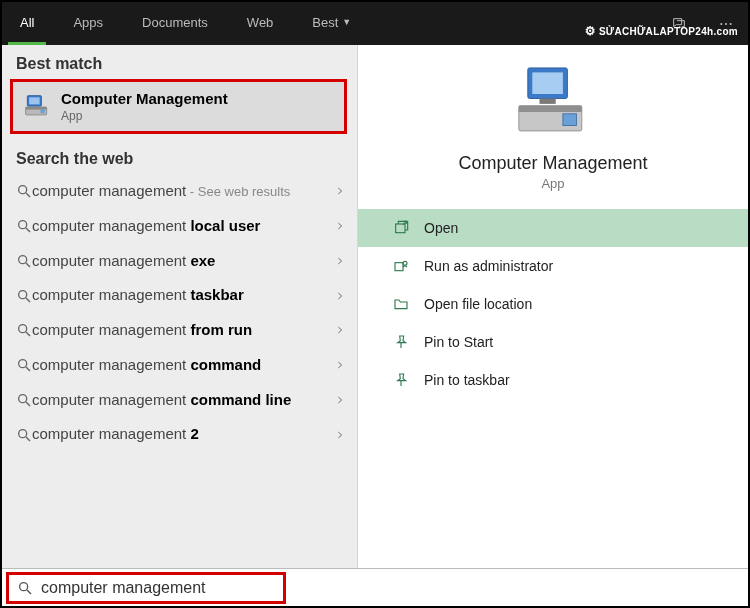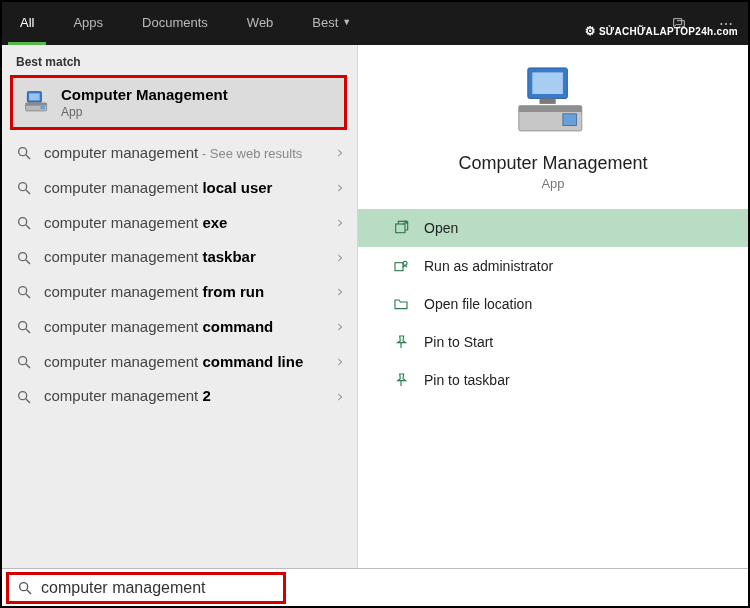--- a/index.html
+++ b/index.html
@@ -56,21 +56,21 @@
   }
   .left {
     width: 356px;
     background: #ededed;
     display:flex;
     flex-direction:column;
     border-right: 1px solid #d5d5d5;
     min-height:0;
   }
   .section-label {
-    font-size: 12px;
+    font-size: 16px;
     font-weight: 600;
     padding: 10px 14px 6px;
     color: #333;
   }
   .best-row {
     margin: 0 10px 6px 8px;
     display:flex;
     align-items:center;
     padding: 8px 10px;
     background: #dcdcdc;
@@ -79,21 +79,20 @@
   }
   .best-icon {
     width: 28px; height: 28px;
     display:flex; align-items:center; justify-content:center;
   }
   .best-title { font-weight:600; font-size:15px; color:#000;}
   .best-sub { font-size:12px; color:#666; margin-top:2px;}
   .web-row {
     display:flex; align-items:center;
     padding: 8px 10px 8px 14px;
-    gap: 12px;
   }
   .srch-ico { width:16px; height:16px; display:flex; align-items:center; justify-content:center; flex-shrink:0;}
   .srch-ico svg { width:16px; height:16px; }
   .web-text { flex:1; font-size:15px; color:#444; line-height:1.25;}
   .web-text .hl { font-weight:600; color:#000;}
   .web-text .sug { color:#888; font-size:13px;}
   .chev { width:14px; display:flex; align-items:center; justify-content:center; color:#555;}
   .chev svg { width:10px; height:10px; }
   .right {
     flex:1;
@@ -193,20 +192,21 @@
           <rect x="3" y="16" width="24" height="3" fill="#8a8a8a"></rect>
           <rect x="20" y="19" width="5" height="4" fill="#6aa0d8"></rect>
         </svg>
       </div>
       <div>
         <div class="best-title">Computer Management</div>
         <div class="best-sub">App</div>
       </div>
     </div>
 
+    <div class="section-label">Search the web</div>
 
     <div id="web-list">
         <div class="web-row">
           <span class="srch-ico">
             <svg viewBox="0 0 24 24" fill="none" stroke="#666" stroke-width="2">
               <circle cx="10" cy="10" r="6"></circle>
               <line x1="15" y1="15" x2="21" y2="21"></line>
             </svg>
           </span>
           <span class="web-text"><span>computer management</span><span class="sug"> - See web results</span></span>

